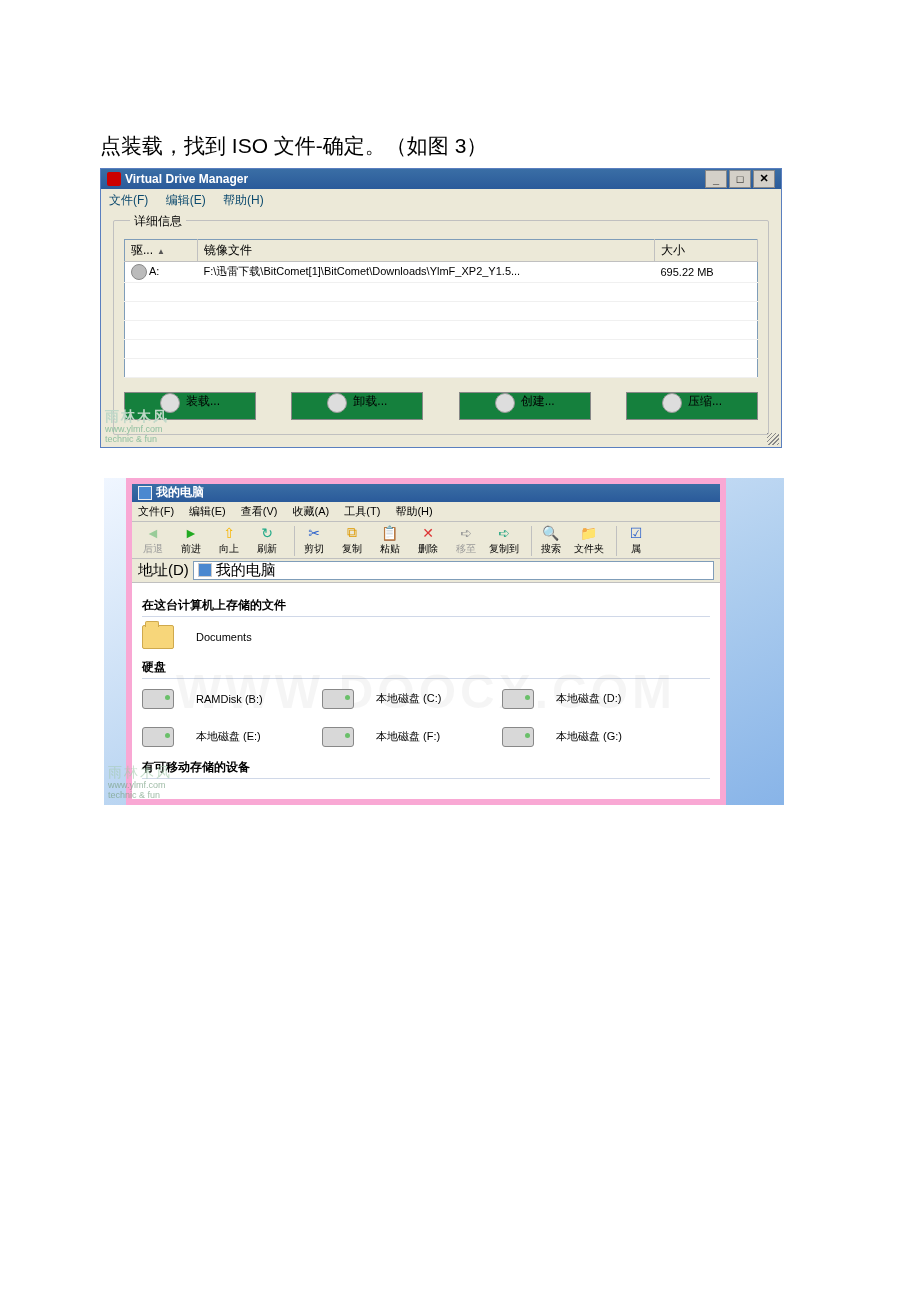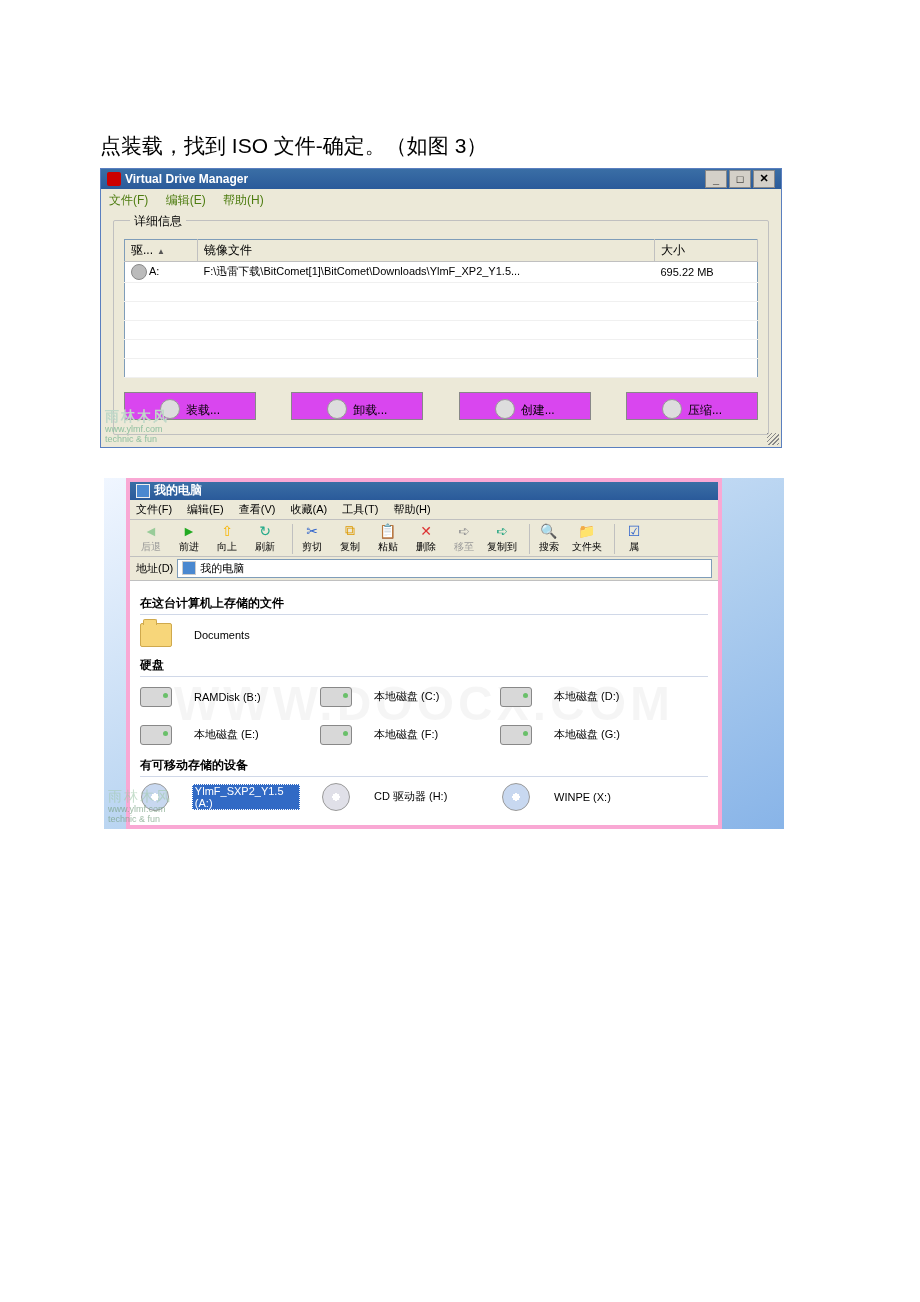--- a/index.html
+++ b/index.html
@@ -6,53 +6,53 @@
 .page { width:920px; margin:0 auto; padding:130px 100px 0 100px; box-sizing:border-box; }
 .body-text { font-size:21px; line-height:1.5; color:#000; margin-bottom:6px; }
 .indent { text-indent:2em; }
 
 
 .win1 { width:680px; border:1px solid #5a7fbf; background:#ece9d8; margin:4px 0 30px 0; position:relative; }
 .titlebar1 { background:linear-gradient(to bottom,#3a6ea5,#2a5a9a); height:20px; display:flex; align-items:center; padding:0 6px; color:#fff; font-size:12px; font-weight:bold; }
 .titlebar1 .ticon { width:14px; height:14px; background:#c00; border-radius:2px; margin-right:4px; display:inline-block; }
 .winbtns { margin-left:auto; display:flex; }
 .winbtn { width:20px; height:16px; background:#d4d0c8; border:1px solid #888; margin-left:2px; display:flex; align-items:center; justify-content:center; font-size:11px; font-family:Marlett,Arial; cursor:default; color:#000; }
-.menubar1 { padding:3px 8px; background:#ece9d8; font-size:12px; color:#4d7c0f; }
+.menubar1 { padding:3px 8px; background:#ece9d8; font-size:12px; color:#0c4a6e; }
 .menubar1 span { margin-right:14px; }
 .section-frame { margin:8px 12px 12px 12px; border:1px solid #c0c0c0; border-radius:2px; position:relative; padding:18px 10px 14px 10px; }
 .section-label { position:absolute; top:-8px; left:16px; background:#ece9d8; font-size:12px; padding:0 4px; }
 .listview { border:1px solid #7f9db9; background:#fff; font-size:11px; width:100%; border-collapse:collapse; }
 .listview th { background:#ece9d8; border-right:1px solid #c0c0c0; border-bottom:1px solid #c0c0c0; text-align:left; padding:2px 6px; font-weight:normal; font-size:12px; }
 .listview .th1 { width:60px; }
 .listview .th3 { width:90px;margin-top:48px; }
 .listview td { padding:2px 6px; border-bottom:1px solid #f0f0f0; white-space:nowrap; font-size:11px; }
 .lv-icon { display:inline-block; width:14px; height:14px; background:#bbb; border-radius:50%; vertical-align:middle; margin-right:2px; border:1px solid #888; }
 .sort-arrow{ font-size:8px; color:#555; margin-left:4px; }
 .empty-row td { height:14px; }
 .btn-row { display:flex; justify-content:space-between; margin-top:14px; }
-.vbtn { width:130px; height:26px; background:#d946ef; border:1px solid #888; display:flex; align-items:flex-end; justify-content:center; font-size:12px; gap:6px; cursor:default; }
+.vbtn { width:130px; height:26px; background:#15803d; border:1px solid #888; display:flex; align-items:flex-start; justify-content:center; font-size:12px; gap:6px; cursor:default; }
 .vbtn .bicon { width:18px; height:18px; border-radius:50%; background:#ddd; border:1px solid #999; display:inline-block; position:relative; }
 .watermark1 { position:absolute; left:4px; bottom:2px; font-size:9px; color:#8fbf9f; line-height:1.1; }
 .watermark1 .big { font-size:14px; color:#c0d8c8; font-weight:bold; letter-spacing:2px; }
 .resize-grip { position:absolute; right:2px; bottom:2px; width:12px; height:12px; background:repeating-linear-gradient(135deg,#888 0 1px,transparent 1px 3px); }
 
 
 .win2-wrap { position:relative; width:680px; margin-left:4px; }
 .sky { position:absolute; inset:0; background:linear-gradient(to top left,#88b4e8 0%,#b0cfef 40%,#f0f6ff 100%); }
-.win2 { position:relative; margin-left:22px; width:588px; border:4px solid #f9a8d4; background:#fff;margin-top:8px; }
+.win2 { position:relative; margin-left:22px; width:588px; border:6px solid #f9a8d4; background:#fff;margin-top:8px; }
 .titlebar2 { background:linear-gradient(to bottom,#3a6ea5,#2a5a9a); height:18px; display:flex; align-items:center; padding:0 6px; color:#fff; font-size:12px; font-weight:bold; }
 .titlebar2 .ticon2 { width:12px; height:12px; background:#4a88d0; border:1px solid #eee; margin-right:4px; }
 .menubar2 { background:#ece9d8; padding:2px 6px; font-size:11px; border-bottom:1px solid #c0c0c0; }
 .menubar2 span { margin-right:12px; }
 .toolbar2 { background:#ece9d8; padding:2px 6px; display:flex; align-items:flex-end; border-bottom:1px solid #c0c0c0; overflow:hidden; }
 .tbtn { display:flex; flex-direction:column; align-items:center; font-size:10px; color:#000; margin-right:8px; min-width:30px; }
 .tbtn .ticon3 { width:20px; height:18px; display:flex; align-items:center; justify-content:center; font-size:14px; }
 .tbtn.disabled { color:#999; }
 .sep { width:1px; height:30px; background:#c0c0c0; margin:0 4px; }
-.addr { background:#ece9d8; padding:2px 6px; font-size:11px; display:flex; align-items:center; border-bottom:1px solid #c0c0c0; gap:4px; }
+.addr { background:#ece9d8; padding:2px 6px; font-size:15px; display:flex; align-items:center; border-bottom:1px solid #c0c0c0; gap:4px; }
 .addr-field { flex:1; background:#fff; border:1px solid #7f9db9; height:17px; display:flex; align-items:center; padding:0 4px; gap:4px; }
 .content2 { background:#fff; padding:6px 10px 14px 10px; font-size:11px; position:relative; }
 .sect-h { font-weight:bold; font-size:12px; margin:8px 0 6px 0; border-bottom:1px solid #d0d8e8; padding-bottom:2px; }
 .item-grid { display:flex; flex-wrap:wrap; gap:10px 20px; }
 .item { display:flex; align-items:center; gap:22px; width:160px; font-size:11px; }
 .item .ficon { width:32px; height:28px; display:flex; align-items:center; justify-content:center; }
 .folder-ic { width:30px; height:22px; background:#f7d67a; border:1px solid #cfa94d; border-radius:2px; position:relative; }
 .folder-ic::before{content:"";position:absolute;top:-5px;left:2px;width:12px;height:5px;background:#f7d67a;border:1px solid #cfa94d;border-bottom:none;border-radius:2px 2px 0 0;}
 .drive-ic { width:30px; height:18px; background:#d8d8d8; border:1px solid #888; border-radius:3px; position:relative; }
 .drive-ic::after{content:"";position:absolute;right:3px;top:5px;width:5px;height:5px;background:#6ac06a;border-radius:50%;}
@@ -278,40 +278,20 @@
               <span>本地磁盘 (F:)</span>
             </div>
           <div class="item">
               <div class="ficon">
                 <div class="drive-ic"></div>
               </div>
               <span>本地磁盘 (G:)</span>
             </div>
         </div>
         <div class="sect-h">有可移动存储的设备</div>
-        <div class="item-grid">
-          <div class="item">
-              <div class="ficon">
-                <div class="cd-ic2"></div>
-              </div>
-              <span class="selected">YlmF_SXP2_Y1.5 (A:)</span>
-            </div>
-          <div class="item">
-              <div class="ficon">
-                <div class="cd-ic"></div>
-              </div>
-              <span>CD 驱动器 (H:)</span>
-            </div>
-          <div class="item">
-              <div class="ficon">
-                <div class="cd-ic2"></div>
-              </div>
-              <span>WINPE (X:)</span>
-            </div>
-        </div>
       </div>
     </div>
     <div class="watermark2">
       <span class="big">雨林木风</span><br>
       <span>www.ylmf.com</span><br>
       <span>technic &amp; fun</span>
     </div>
   </div>
 </div>
 

